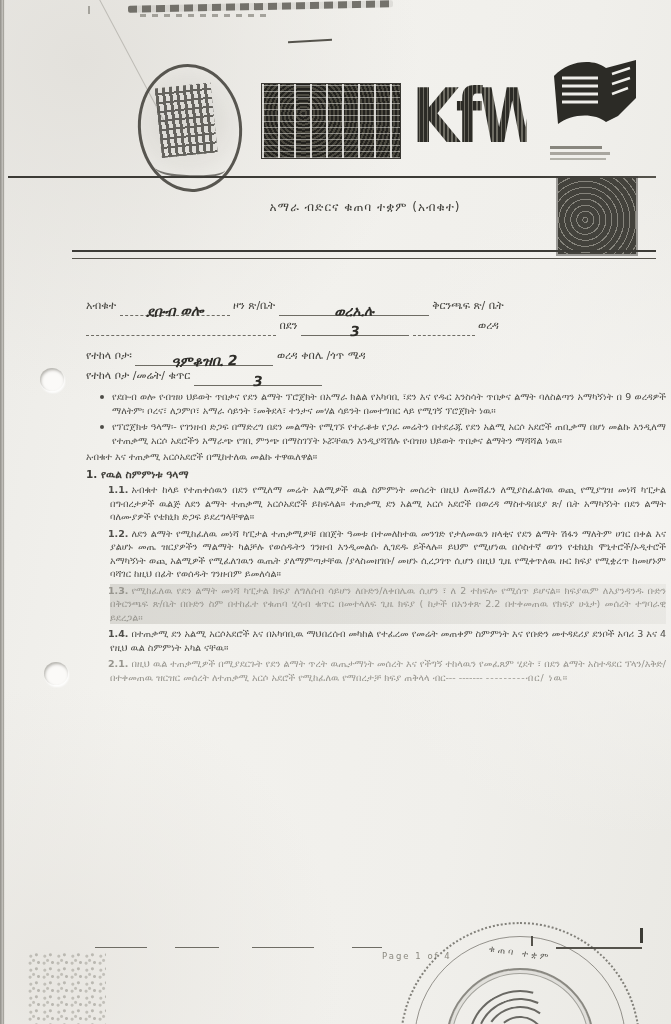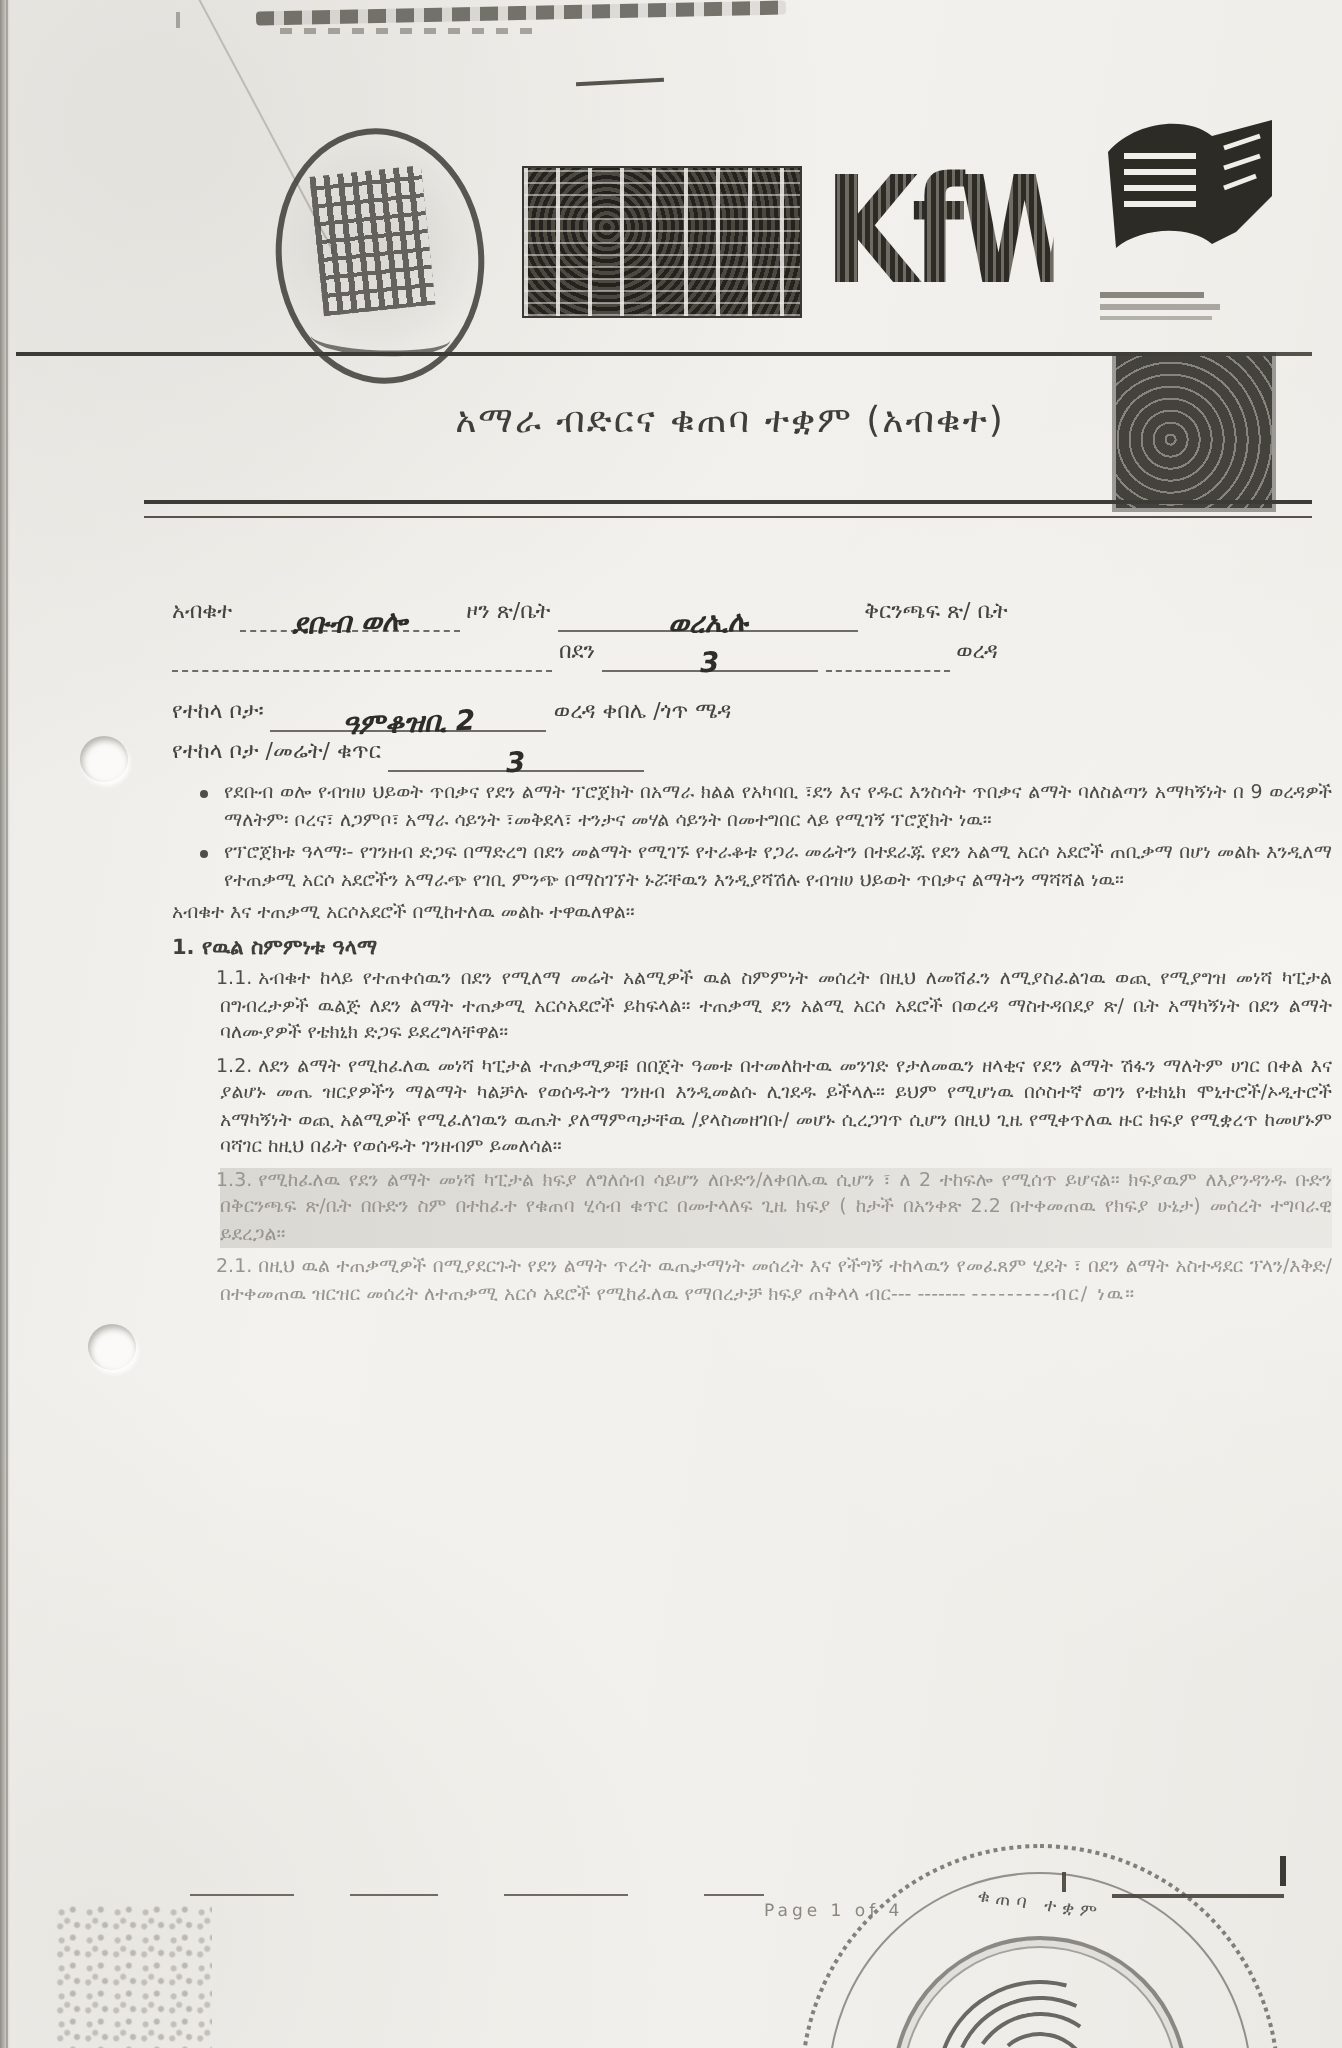--- a/index.html
+++ b/index.html
@@ -66,38 +66,38 @@
   .book-caption{left:550px;top:146px;width:52px;height:3px;background:#6e6c63;opacity:.8;}
   .book-caption2{left:550px;top:152px;width:60px;height:3px;background:#8a887f;opacity:.7;}
   .book-caption3{left:550px;top:158px;width:56px;height:2px;background:#8a887f;opacity:.6;}
 
   .rule1{left:8px;top:176px;width:648px;height:2px;background:linear-gradient(90deg,#3c3b36 80%,#55534c);}
   .stamp-mark{left:558px;top:178px;width:78px;height:76px;
     background:
       repeating-radial-gradient(circle at 35% 55%, #35342e 0 2px, #7e7c73 2px 3px, #35342e 3px 6px),
       #4a483f;
     box-shadow:0 0 0 2px rgba(58,56,51,.5);opacity:.92;}
-  .institution{left:170px;top:200px;width:390px;text-align:center;font-size:18px;color:#3f3e39;letter-spacing:1px;}
+  .institution{left:170px;top:200px;width:390px;text-align:center;font-size:12px;color:#3f3e39;letter-spacing:1px;}
   .rule2{left:72px;top:250px;width:584px;height:6px;border-top:2px solid #3c3b36;border-bottom:1px solid #55534c;}
   .doc-title{left:94px;top:268px;width:460px;font-size:13.5px;font-weight:bold;color:#3b3a35;letter-spacing:.5px;}
 
   
   .content{left:86px;top:296px;width:580px;font-size:9.5px;line-height:13.5px;text-align:justify;color:#4e4d48;}
   .formline{font-size:11px;line-height:20px;white-space:nowrap;color:#45443f;}
   .u{display:inline-block;border-bottom:1px solid #6e6c64;height:12px;vertical-align:bottom;text-align:center;}
   .u.dash{border-bottom-style:dashed;}
   .hand{font-style:italic;font-weight:bold;font-size:14px;color:#2e2d29;transform:rotate(-2deg);display:inline-block;line-height:10px;}
   .paren{font-size:8.5px;color:#55544e;padding-left:62px;letter-spacing:.5px;}
   .bullets{margin-top:4px;}
   .bullet{display:flex;margin:2px 0 3px 14px;}
   .bullet .dot{width:4px;height:4px;border-radius:50%;background:#4e4d48;margin:5px 8px 0 0;flex:none;}
   .b-text{flex:1;}
   .sec-head{font-size:10.5px;font-weight:bold;color:#403f3a;margin:4px 0 2px 0;}
   .para{margin:0 0 3px 24px;text-indent:-2px;}
-  .pnum{font-weight:normal;margin-right:3px;}
+  .pnum{font-weight:bold;margin-right:3px;}
   .faded{color:#97958e;}
   .band{background:linear-gradient(90deg, rgba(170,168,160,.35), rgba(170,168,160,.12));}
   .dashes{letter-spacing:1px;}
 
   
   .foot-dash{top:947px;height:1px;background:#6e6c64;}
   .fd1{left:95px;width:52px;}
   .fd2{left:175px;width:44px;}
   .fd3{left:252px;width:62px;}
   .fd4{left:352px;width:30px;}
@@ -209,20 +209,23 @@
 
     <div class="para">
       <span class="pnum">1.1.</span><span>አብቁተ ከላይ የተጠቀሰዉን በደን የሚለማ መሬት አልሚዎች ዉል ስምምነት መሰረት በዚህ ለመሸፈን ለሚያስፈልገዉ ወጪ የሚያግዝ መነሻ ካፒታል በግብረታዎች ዉልጅ ለደን ልማት ተጠቃሚ አርሶአደሮች ይከፍላል። ተጠቃሚ ደን አልሚ አርሶ አደሮች በወረዳ ማስተዳበደያ ጽ/ ቤት አማካኝነት በደን ልማት ባለሙያዎች የቴክኒክ ድጋፍ ይደረግላቸዋል።</span>
     </div>
     <div class="para">
       <span class="pnum">1.2.</span><span>ለደን ልማት የሚከፈለዉ መነሻ ካፒታል ተጠቃሚዎቹ በበጀት ዓመቱ በተመለከተዉ መንገድ የታለመዉን ዘላቂና የደን ልማት ሽፋን ማለትም ሀገር በቀል እና ያልሆኑ መጤ ዝርያዎችን ማልማት ካልቻሉ የወሰዱትን ገንዘብ እንዲመልሱ ሊገደዱ ይችላሉ። ይህም የሚሆነዉ በሶስተኛ ወገን የቴክኒክ ሞኒተሮች/ኦዲተሮች አማካኝነት ወጪ አልሚዎች የሚፈለገዉን ዉጤት ያለማምጣታቸዉ /ያላስመዘገቡ/ መሆኑ ሲረጋገጥ ሲሆን በዚህ ጊዜ የሚቀጥለዉ ዙር ክፍያ የሚቋረጥ ከመሆኑም ባሻገር ከዚህ በፊት የወሰዱት ገንዘብም ይመለሳል።</span>
     </div>
     <div class="para faded band">
       <span class="pnum">1.3.</span><span>የሚከፈለዉ የደን ልማት መነሻ ካፒታል ክፍያ ለግለሰብ ሳይሆን ለቡድን/ለቀበሌዉ ሲሆን ፣ ለ 2 ተከፍሎ የሚሰጥ ይሆናል። ክፍያዉም ለእያንዳንዱ ቡድን በቅርንጫፍ ጽ/ቤት በቡድን ስም በተከፈተ የቁጠባ ሂሳብ ቁጥር በመተላለፍ ጊዜ ክፍያ ( ከታች በአንቀጽ 2.2 በተቀመጠዉ የክፍያ ሁኔታ) መሰረት ተግባራዊ ይደረጋል።</span>
     </div>
+    <div class="para">
+      <span class="pnum">1.4.</span><span>በተጠቃሚ ደን አልሚ አርሶአደሮች እና በአካባቢዉ ማህበረሰብ መካከል የተፈረመ የመሬት መጠቀም ስምምነት እና የቡድን መተዳደሪያ ደንቦች አባሪ 3 እና 4 የዚህ ዉል ስምምነት አካል ናቸዉ።</span>
+    </div>
 
 
     <div class="para faded">
       <span class="pnum">2.1.</span><span>በዚህ ዉል ተጠቃሚዎች በሚያደርጉት የደን ልማት ጥረት ዉጤታማነት መሰረት እና የችግኝ ተከላዉን የመፈጸም ሂደት ፣ በደን ልማት አስተዳደር ፕላን/እቅድ/ በተቀመጠዉ ዝርዝር መሰረት ለተጠቃሚ አርሶ አደሮች የሚከፈለዉ የማበረታቻ ክፍያ ጠቅላላ ብር--- -------</span>
       <span class="dashes">---------ብር/ ነዉ።</span>
     </div>
   </div>
 
   <div class="abs foot-dash fd1"></div>
   <div class="abs foot-dash fd2"></div>

